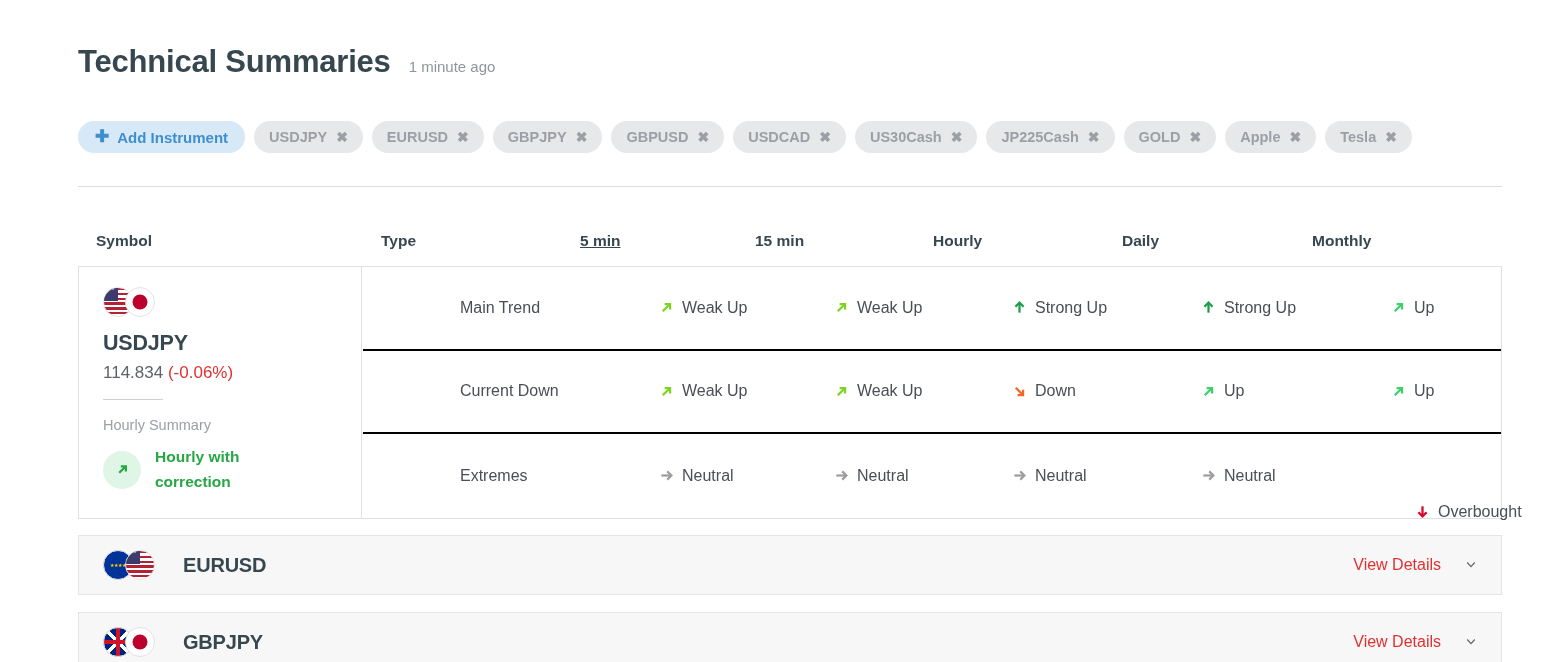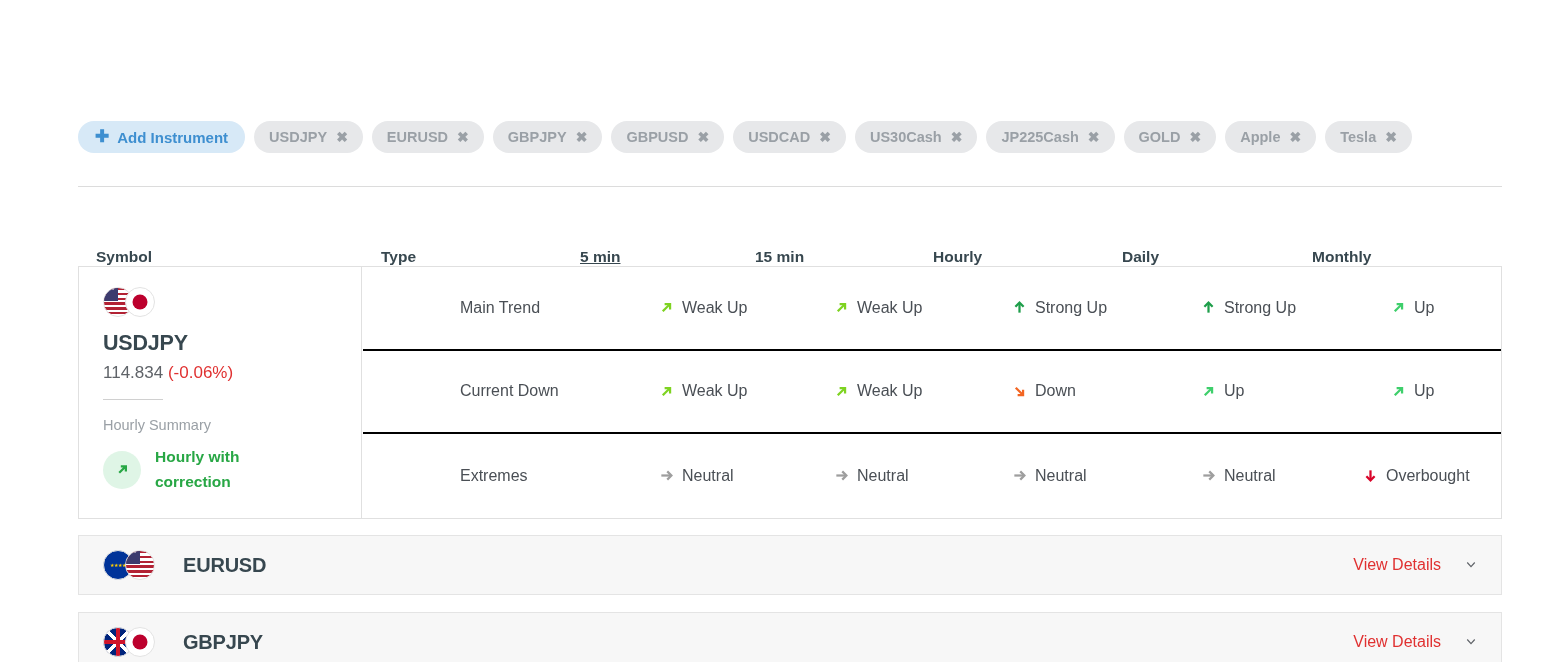--- a/index.html
+++ b/index.html
@@ -50,21 +50,21 @@
     position: relative; top: -1px;
   }
   .chip-add .add-label { font-weight: 700; font-size: 15px; }
 
   .divider {
     position: absolute; left: 78px; top: 186px;
     width: 1424px; height: 1px; background: #dcdcdc;
   }
 
   
-  .thead { position: absolute; left: 0; top: 248px; width: 1250px; height: 30px; }
+  .thead { position: absolute; left: 0; top: 232px; width: 1250px; height: 30px; }
   .th {
     position: absolute; font-size: 15.5px; font-weight: 700; color: #37474f;
     white-space: nowrap;
   }
 
   
   .card {
     position: absolute; left: 78px; top: 266px;
     width: 1424px; height: 253px;
     border: 1px solid #e0e0e0; background: #ffffff;
@@ -169,20 +169,24 @@
     display: flex; align-items: center; gap: 22px;
   }
   .view-details { font-size: 16px; color: #e03131; }
   .chev { width: 16px; height: 10px; display: block; }
 </style>
 </head>
 <body>
 
 <div class="page">
 
+  <div class="header-row">
+    <div class="page-title">Technical Summaries</div>
+    <div class="timestamp">1 minute ago</div>
+  </div>
 
   <div class="chips" id="chips-container">
     <div class="chip chip-add">
       <span class="plus">✚</span>
       <span class="add-label">Add Instrument</span>
     </div>
   <div class="chip">
         <span>USDJPY</span>
         <span class="chip-x">✖</span>
       </div>
@@ -360,21 +364,21 @@
             </svg>
             <span>Neutral</span>
           </div>
           <div class="cell" style="left: 838px;">
             <svg viewBox="0 0 16 16" class="ico">
               <path d="M2.5 8 L12.8 8" stroke="#9e9e9e" stroke-width="2.4" fill="none"></path>
               <path d="M8.8 3.6 L13.2 8 L8.8 12.4" stroke="#9e9e9e" stroke-width="2.4" fill="none"></path>
             </svg>
             <span>Neutral</span>
           </div>
-          <div class="cell" style="left: 1000px;">
+          <div class="cell" style="left: 1052px; margin-top: 36px;">
             <svg viewBox="0 0 16 16" class="ico">
               <path d="M8 2.5 L8 12.8" stroke="#d90429" stroke-width="2.4" fill="none"></path>
               <path d="M3.6 8.8 L8 13.2 L12.4 8.8" stroke="#d90429" stroke-width="2.4" fill="none"></path>
             </svg>
             <span>Overbought</span>
           </div>
         </div>
       </div>
   </div>
 

